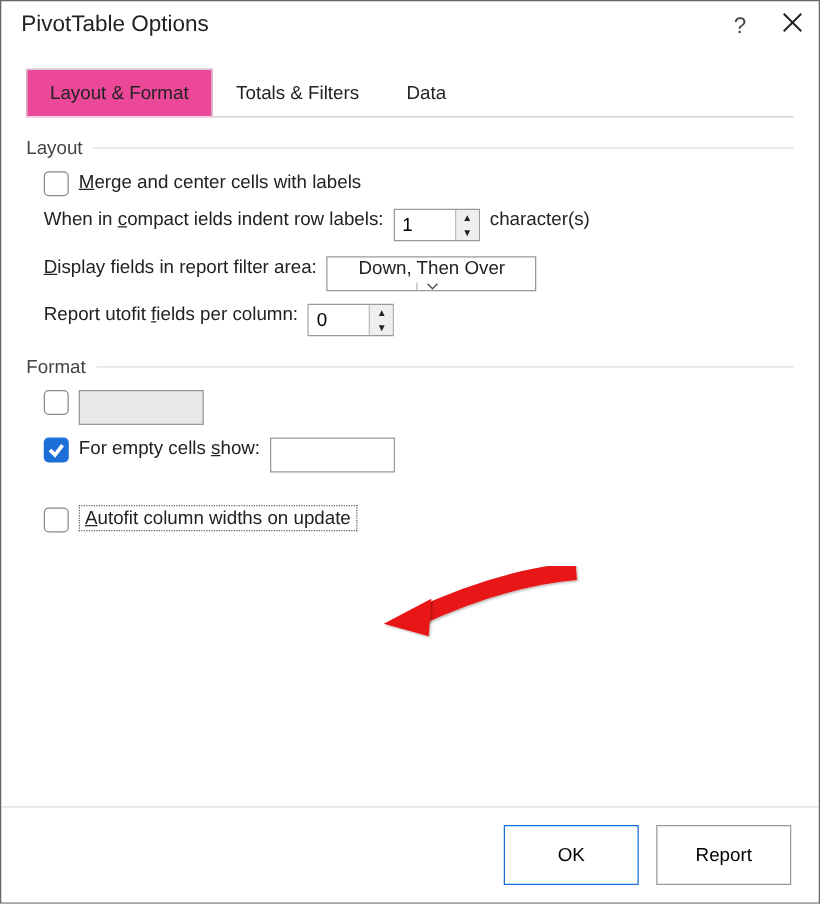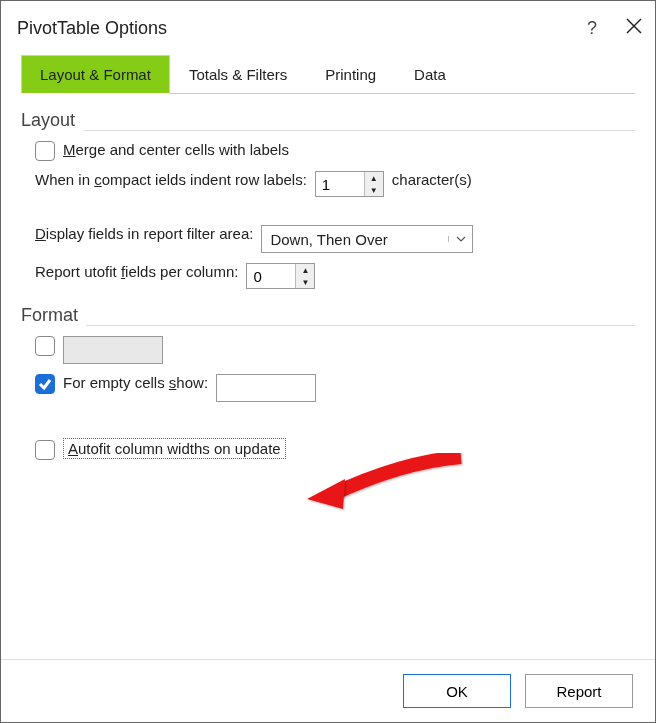--- a/index.html
+++ b/index.html
@@ -1,47 +1,47 @@
 <!DOCTYPE html>
 <html><head>
   <meta charset="utf-8">
   <style>
     * { box-sizing: border-box; margin: 0; padding: 0; font-family: 'Segoe UI', Arial, sans-serif; }
     body { width: 656px; height: 723px; background: #fff; overflow: hidden; position: relative; }
     .dialog { width: 656px; height: 723px; border: 1px solid #666; background: #fff; display: flex; flex-direction: column; position: relative; }
-    .titlebar { display: flex; align-items: flex-end; padding: 8px 12px 8px 16px; height: 46px; }
+    .titlebar { display: flex; align-items: flex-start; padding: 8px 12px 8px 16px; height: 46px; }
     .title { font-size: 18px; color: #222; flex: 1; }
     .title-icons { display: flex; align-items: center; gap: 28px; }
     .help-icon { font-size: 18px; color: #444; cursor: pointer; }
     .close-icon svg { width: 18px; height: 18px; stroke: #222; stroke-width: 1.5; cursor: pointer; }
     .content { flex: 1; padding: 8px 20px 0 20px; position: relative; }
     .tabs { display: flex; border-bottom: 1px solid #ccc; }
     .tab { padding: 10px 18px; font-size: 15px; color: #222; cursor: pointer; border: 1px solid transparent; border-bottom: none; margin-bottom: -1px; }
-    .tab.active { border: 1px solid #ccc; border-bottom: 1px solid #fff; background: #84cc16; }
+    .tab.active { border: 1px solid #ccc; border-bottom: 1px solid #fff; background: #ec4899; }
     .group { margin-top: 16px; }
-    .group-header { display: flex; align-items: flex-end; font-size: 18px; color: #444; margin-bottom: 10px; }
+    .group-header { display: flex; align-items: center; font-size: 15px; color: #444; margin-bottom: 10px; }
     .group-header span { padding-right: 8px; }
     .group-header .line { flex: 1; height: 1px; background: #ddd; }
     .row { display: flex; align-items: flex-start; margin: 10px 0 10px 14px; font-size: 15px; color: #222; gap: 8px; }
     .checkbox { width: 20px; height: 20px; border: 1.5px solid #888; border-radius: 4px; display: flex; align-items: center; justify-content: center; cursor: pointer; background: #fff; flex-shrink: 0; }
     .checkbox.checked { background: #1d6fd8; border-color: #1d6fd8; }
     .checkbox.checked svg { width: 14px; height: 14px; stroke: #fff; stroke-width: 3; fill: none; }
     .underline { text-decoration: underline; text-decoration-thickness: 1px; }
     .spinner { display: flex; align-items: stretch; border: 1px solid #999; height: 26px; background: #fff; }
     .spinner input { border: none; width: 48px; padding: 0 6px; font-size: 15px; outline: none; }
     .spinner-btns { display: flex; flex-direction: column; border-left: 1px solid #bbb; background: #efefef; }
     .spinner-btns span { width: 18px; height: 12px; display: flex; align-items: center; justify-content: center; cursor: pointer; font-size: 8px; }
-    .select-box { border: 1px solid #999; height: 28px; display: flex; align-items: center; width: 212px; cursor: pointer; }
+    .select-box { border: 1px solid #999; height: 28px; display: flex; align-items: center; width: 168px; cursor: pointer; flex-direction: column; }
     .select-box span.val { flex: 1; padding: 0 8px; font-size: 15px; }
     .select-box .dd { width: 24px; border-left: 1px solid #bbb; display: flex; align-items: center; justify-content: center; }
     .text-input { border: 1px solid #999; height: 28px; width: 100px; background: #fff; padding: 0 6px; font-size: 15px; }
     .text-input.disabled { background: #e8e8e8; }
     .dotted-box { border: 1px dotted #666; padding: 1px 4px; }
     .footer { border-top: 1px solid #ddd; padding: 14px 22px; display: flex; justify-content: flex-end; gap: 14px; }
-    .btn { width: 108px; height: 34px; font-size: 15px; border: 1px solid #999; background: #fff; cursor: pointer; }
+    .btn { width: 108px; height: 48px; font-size: 15px; border: 1px solid #999; background: #fff; cursor: pointer; }
     .btn.primary { border: 1.5px solid #1d6fd8; }
     .arrow-overlay { position: absolute; left: 300px; top: 400px; pointer-events: none; }
   </style>
 </head>
 <body>
 
 <div class="dialog">
   <div class="titlebar">
     <div class="title">PivotTable Options</div>
     <div class="title-icons">
@@ -52,21 +52,20 @@
             <line x1="16" y1="2" x2="2" y2="16"></line>
           </svg>
       </div>
     </div>
   </div>
 
   <div class="content">
     <div class="tabs">
       <div class="tab active">Layout &amp; Format</div>
       <div class="tab">Totals &amp; Filters</div>
-      <div class="tab">Printing</div>
       <div class="tab">Data</div>
     </div>
 
     <div class="group">
       <div class="group-header">
           <span>Layout</span>
           <div class="line"></div>
         </div>
 
       <div class="row">
@@ -79,21 +78,21 @@
         <div class="spinner">
           <input value="1" style="">
           <div class="spinner-btns">
               <span>▲</span>
               <span>▼</span>
             </div>
         </div>
         <span>character(s)</span>
       </div>
 
-      <div class="row" style="margin-top:28px;">
+      <div class="row" style="margin-top:12px;">
         <label><span class="underline">D</span><span>isplay fields in report filter area:</span></label>
         <div class="select-box">
           <span class="val">Down, Then Over</span>
           <div class="dd">
               <svg width="10" height="6" viewBox="0 0 10 6">
                 <path d="M1 1 L5 5 L9 1" fill="none" stroke="#555" stroke-width="1.2"></path>
               </svg>
             </div>
         </div>
       </div>
@@ -124,21 +123,21 @@
       <div class="row">
         <div class="checkbox checked">
             <svg viewBox="0 0 14 14">
               <polyline points="2,7 6,11 12,3"></polyline>
             </svg>
           </div>
         <label><span>For empty cells </span><span class="underline">s</span><span>how:</span></label>
         <input class="text-input" style="">
       </div>
 
-      <div class="row" style="margin-top:38px;">
+      <div class="row" style="margin-top:28px;">
         <div class="checkbox"></div>
         <label><span class="dotted-box"><span class="underline">A</span><span>utofit column widths on update</span></span></label>
       </div>
 
     </div>
 
     <svg class="arrow-overlay" width="170" height="70">
       <defs>
         <filter id="sh">
             <feDropShadow dx="1" dy="1" stdDeviation="1" flood-opacity="0.3"></feDropShadow>

